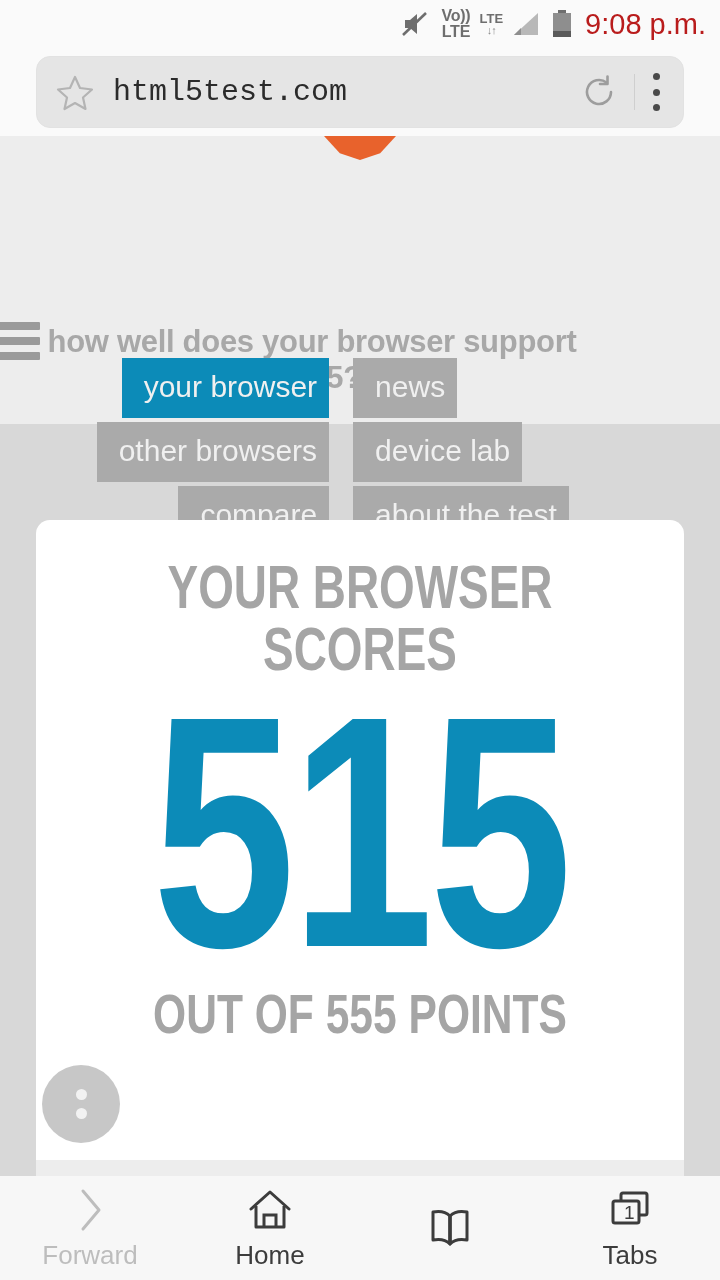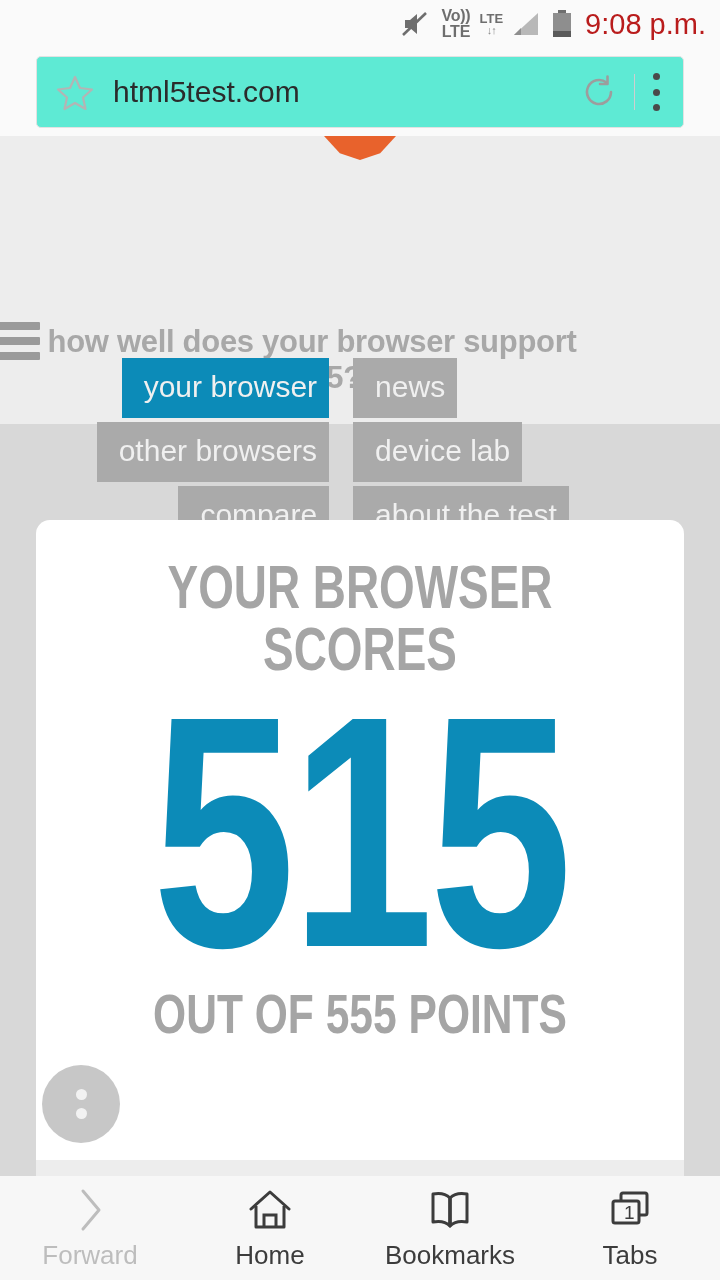--- a/index.html
+++ b/index.html
@@ -27,22 +27,22 @@
   .sig { width:30px; height:26px; }
   .batt { width:22px; height:28px; }
   .clock { font-size:29px; color:#b91c1c; letter-spacing:0px; margin-left:3px; }
 
   
   .urlbar-wrap {
     position:absolute; top:48px; left:0; width:720px; height:88px;
     background:#fafafa; display:flex; align-items:center; padding:0 36px;
   }
   .urlbar {
-    width:648px; height:72px; border:1px solid #e2e2e2; border-radius:5px;
-    background:#5eead4; display:flex; align-items:center; padding:0 18px;
+    width:648px; height:72px; border:1px solid #e2e2e2; border-radius:14px;
+    background:#e5e5e5; display:flex; align-items:center; padding:0 18px;font-family:Liberation Mono, monospace;
   }
   .star-ico { width:40px; height:40px; flex:0 0 auto; }
   .url-text {
     flex:1 1 auto; font-size:30px; color:#2b2b2b; margin-left:18px;
     white-space:nowrap; overflow:hidden; text-overflow:ellipsis;
   }
   .reload-ico { width:38px; height:38px; flex:0 0 auto; }
   .vdivider { width:1px; height:36px; background:#cfcfcf; margin:0 16px; flex:0 0 auto; }
   .kebab { width:10px; height:38px; display:flex; flex-direction:column;
     justify-content:space-between; align-items:center; flex:0 0 auto; margin-right:4px; }
@@ -262,21 +262,20 @@
     </div>
 
     <div class="bn-item">
       <span class="bn-ico">
         <svg width="48" height="46" viewBox="0 0 48 46">
           <path d="M24 11 C19 6 12 6 7 7 L7 35 C12 34 19 34 24 39 Z" fill="none" stroke="#3c3c3c" stroke-width="3" stroke-linejoin="round"></path>
           <path d="M24 11 C29 6 36 6 41 7 L41 35 C36 34 29 34 24 39 Z" fill="none" stroke="#3c3c3c" stroke-width="3" stroke-linejoin="round"></path>
           <line x1="24" y1="11" x2="24" y2="39" stroke="#3c3c3c" stroke-width="3"></line>
         </svg>
       </span>
-      <span class="bn-lbl">Bookmarks</span>
     </div>
 
     <div class="bn-item">
       <span class="bn-ico" style="position:relative;">
         <svg width="48" height="46" viewBox="0 0 48 46">
           <rect x="15" y="6" width="26" height="22" rx="2" fill="none" stroke="#3c3c3c" stroke-width="3"></rect>
           <rect x="7" y="14" width="26" height="22" rx="2" fill="#f7f7f7" stroke="#3c3c3c" stroke-width="3"></rect>
         </svg>
         <span class="tabnum" style="left:18px; top:16px;">1</span>
       </span>

